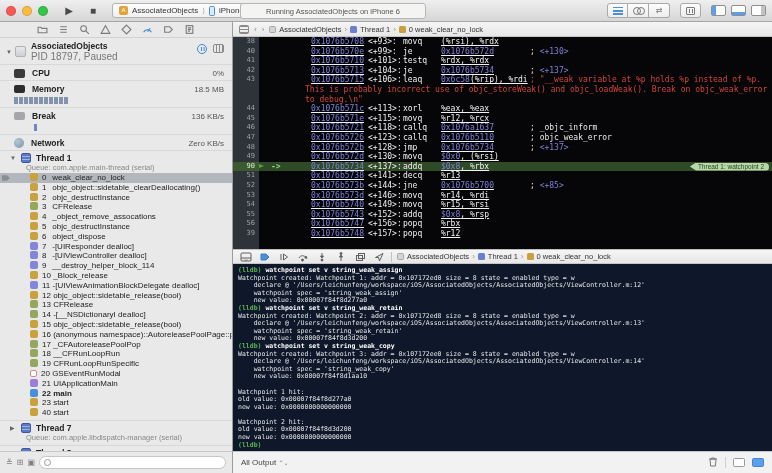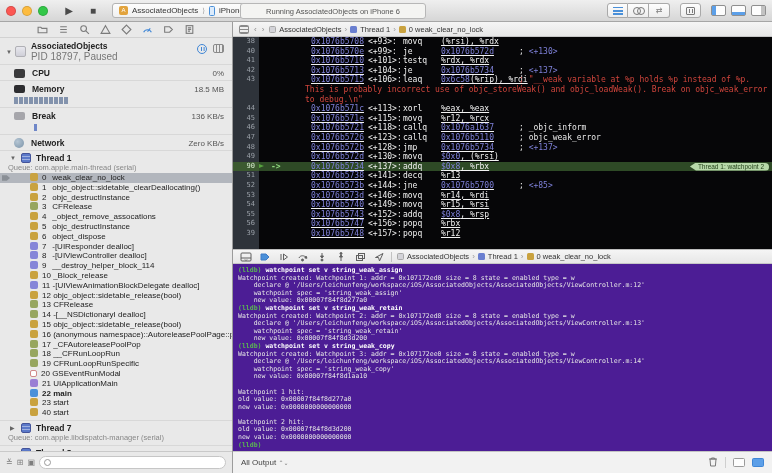--- a/index.html
+++ b/index.html
@@ -73,21 +73,21 @@
   .gbar.mem{width:55px;background:repeating-linear-gradient(90deg,#8393ad 0 4px,#e9e9e9 4px 5px);}
   .gbar.disk{width:3px;margin-left:34px;background:#6f87c8;}
   .thread{border-top:1px solid #d8d8d8;}
   .thread-head{padding:2px 4px 0 10px;display:flex;align-items:center;}
   .disc{color:#666;font-size:6px;margin-right:4px;width:7px;}
   .disc::before{content:"▼";}
   .disc.col::before{content:"▶";}
   .thicon{width:10px;height:10px;border-radius:2px;margin-right:5px;
     background:repeating-linear-gradient(#5b79c9 0 2px,#9db0e0 2px 3px);border:0.5px solid #44549a;}
   .thname{font-weight:bold;font-size:8.5px;}
-  .queue{font-size:7.5px;color:#888;padding:0 0 1px 8px;white-space:nowrap;overflow:hidden;}
+  .queue{font-size:7.5px;color:#888;padding:0 0 1px 26px;white-space:nowrap;overflow:hidden;}
   .frames{padding-bottom:2px;}
   .frow{height:9.8px;line-height:9.8px;padding-left:30px;position:relative;white-space:nowrap;overflow:hidden;font-size:8px;}
   .frow.sel{background:#b2b6bd;}
   .frow.bold{font-weight:bold;}
   .fmark{position:absolute;left:2px;top:2.2px;width:8px;height:5.5px;background:#8a8f96;
     clip-path:polygon(0 0,60% 0,100% 50%,60% 100%,0 100%);}
   .ficon{width:8px;height:8px;border-radius:2px;display:inline-block;margin-right:4px;vertical-align:-1px;background:#c9a23f;}
   .ficon.objc{background:#c9a23f;}
   .ficon.cf{background:#97a65f;}
   .ficon.uikit{background:#8585d8;}
@@ -125,28 +125,28 @@
   .dline.current{background:#2e4a26;}
   .lnum{position:absolute;left:0;top:0;width:26px;padding-right:4px;text-align:right;color:#9aa0a8;font-size:7px;}
   .current .lnum{background:#3c5a30;color:#d8ecd0;}
   .current .lnum::after{content:"";position:absolute;left:26px;top:2px;border-left:5px solid #57a23f;
     border-top:2.8px solid transparent;border-bottom:2.8px solid transparent;}
   .ptr{position:absolute;left:38px;color:#8fd87f;font-weight:bold;}
   .addr{color:#7e80d8;}
   .num{color:#7e80d8;}
   .off{display:inline-block;width:35px;margin-left:4px;}
   .mn{display:inline-block;width:38px;}
-  .cm{position:absolute;left:286px;color:#e8e8e8;}
+  .cm{position:absolute;left:297px;color:#e8e8e8;}
   .cm.red,.cm.red .num{color:#d0453c;}
   .wraptext{position:absolute;left:72px;color:#d0453c;}
   .wpbadge{position:absolute;right:3px;top:0.8px;background:#b7d9a9;color:#1e3d14;
     font-family:"Liberation Sans",sans-serif;font-size:6.5px;line-height:8px;padding:0 5px 0 8px;border-radius:4px;
     clip-path:polygon(6px 0,100% 0,100% 100%,6px 100%,0 50%);}
   
-  .console{flex:1;background:#4c1d95;overflow:hidden;font-family:"DejaVu Sans Mono",monospace;
+  .console{flex:1;background:#0f172a;overflow:hidden;font-family:"DejaVu Sans Mono",monospace;
     font-size:6.5px;padding:3px 0 0 5px;}
   .cline{height:7.6px;line-height:7.6px;white-space:pre;overflow:hidden;}
   .prompt{color:#5ab552;font-weight:bold;}
   .ctext.cmd{color:#ffffff;font-weight:bold;}
   .ctext.out{color:#e6e6e6;}
   .outputbar{height:22px;background:#f2f2f2;border-top:1px solid #c3c3c3;display:flex;align-items:center;
     padding:0 8px;font-size:8px;color:#444;}
   .ob-right{margin-left:auto;display:flex;align-items:center;gap:7px;}
   .trash svg{stroke:#7a7a7a;fill:none;stroke-width:1;}
   .obpane{width:12px;height:9px;border:1px solid #9a9a9a;border-radius:1.5px;background:#fdfdfd;}

